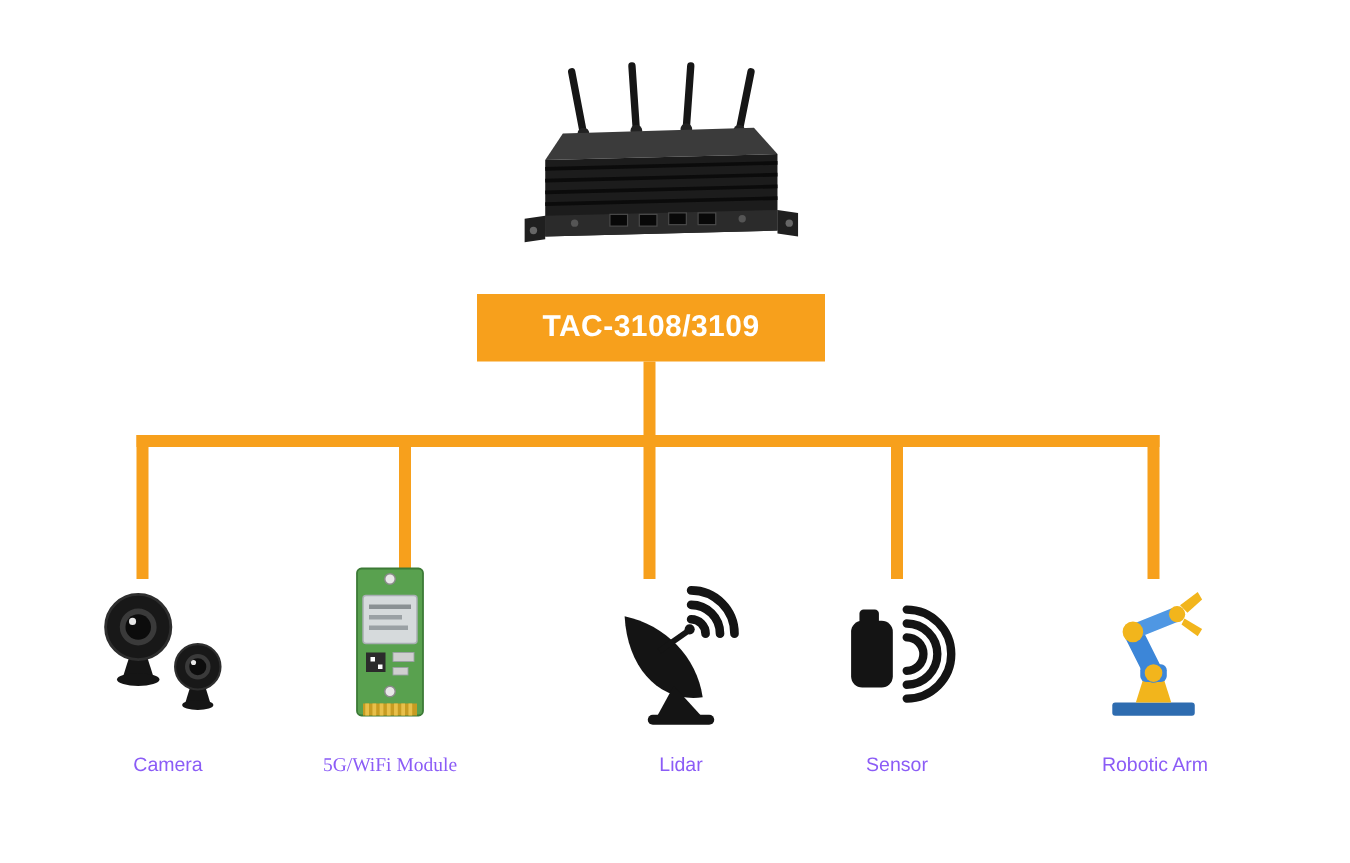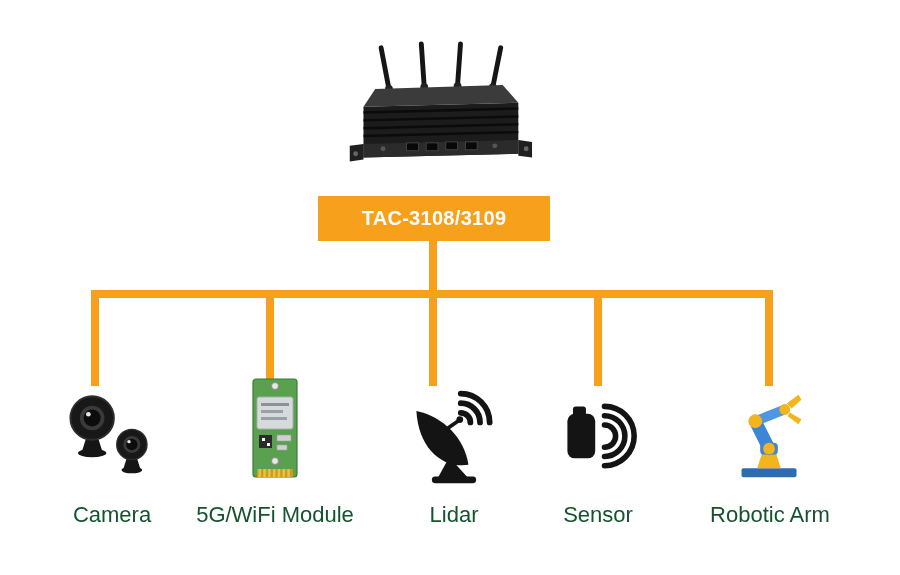--- a/index.html
+++ b/index.html
@@ -17,24 +17,24 @@
   }
 
   .line { position:absolute; background:var(--accent); z-index:1; }
   .stem { left:429px; top:241px; width:8px; height:53px; }
   .bus  { left:91px;  top:290px; width:682px; height:8px; }
   .drop { top:290px; width:8px; height:96px; }
   .drop-1 { left:91px; }  .drop-2 { left:266px; } .drop-3 { left:429px; }
   .drop-4 { left:594px; } .drop-5 { left:765px; }
 
   .node { position:absolute; top:372px; width:180px; display:flex; flex-direction:column; align-items:center; z-index:2; }
-  .node-1 { left:22px; } .node-2 { left:185px; } .node-3 { left:364px; }
+  .node-1 { left:22px; } .node-2 { left:170px;font-family:Liberation Serif, serif; } .node-3 { left:364px; }
   .node-4 { left:508px; } .node-5 { left:680px; }
   .icon-wrap { height:116px; display:flex; align-items:flex-end; justify-content:center; }
-  .node-label { margin-top:14px; font-size:22px; color:#14532d; white-space:nowrap; }
+  .node-label { margin-top:14px; font-size:13px; color:#8b5cf6; white-space:nowrap; }
 </style>
 </head>
 <body>
 
 <div class="canvas">
 
   <svg class="device-img" viewBox="0 0 200 155" aria-hidden="true">
 
     <g stroke="#161616" stroke-width="5" stroke-linecap="round">
       <line x1="52" y1="52" x2="44" y2="10"></line>

